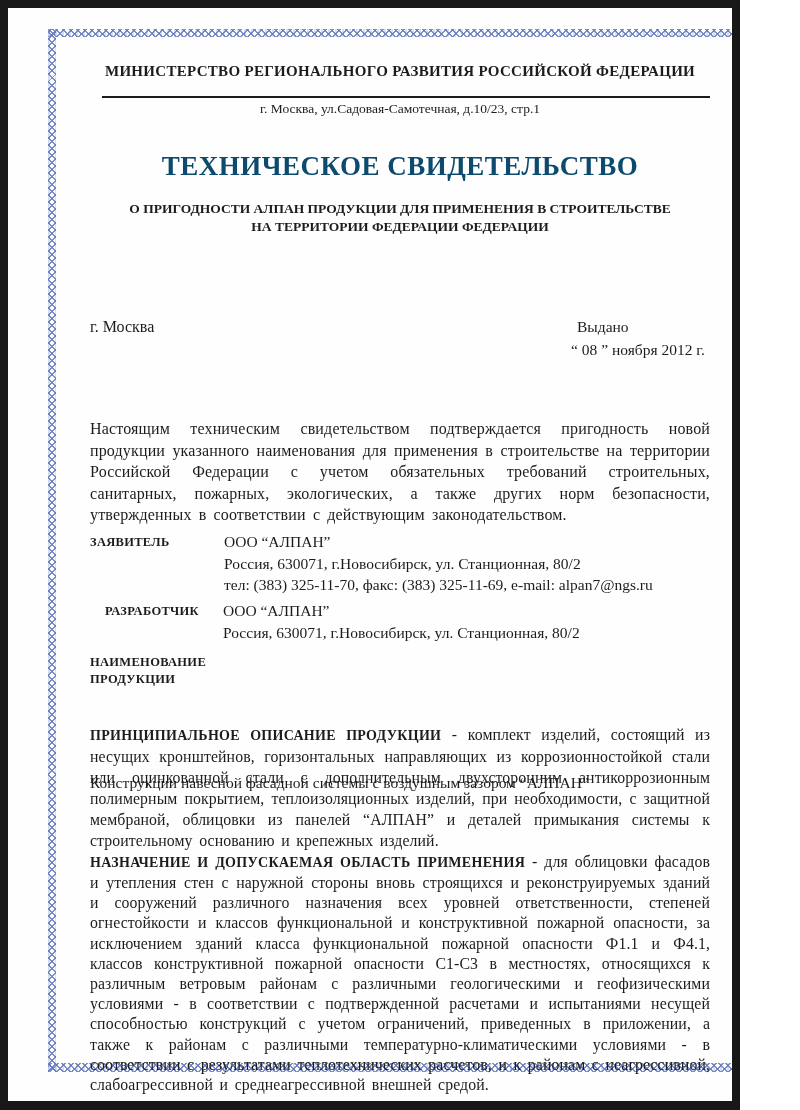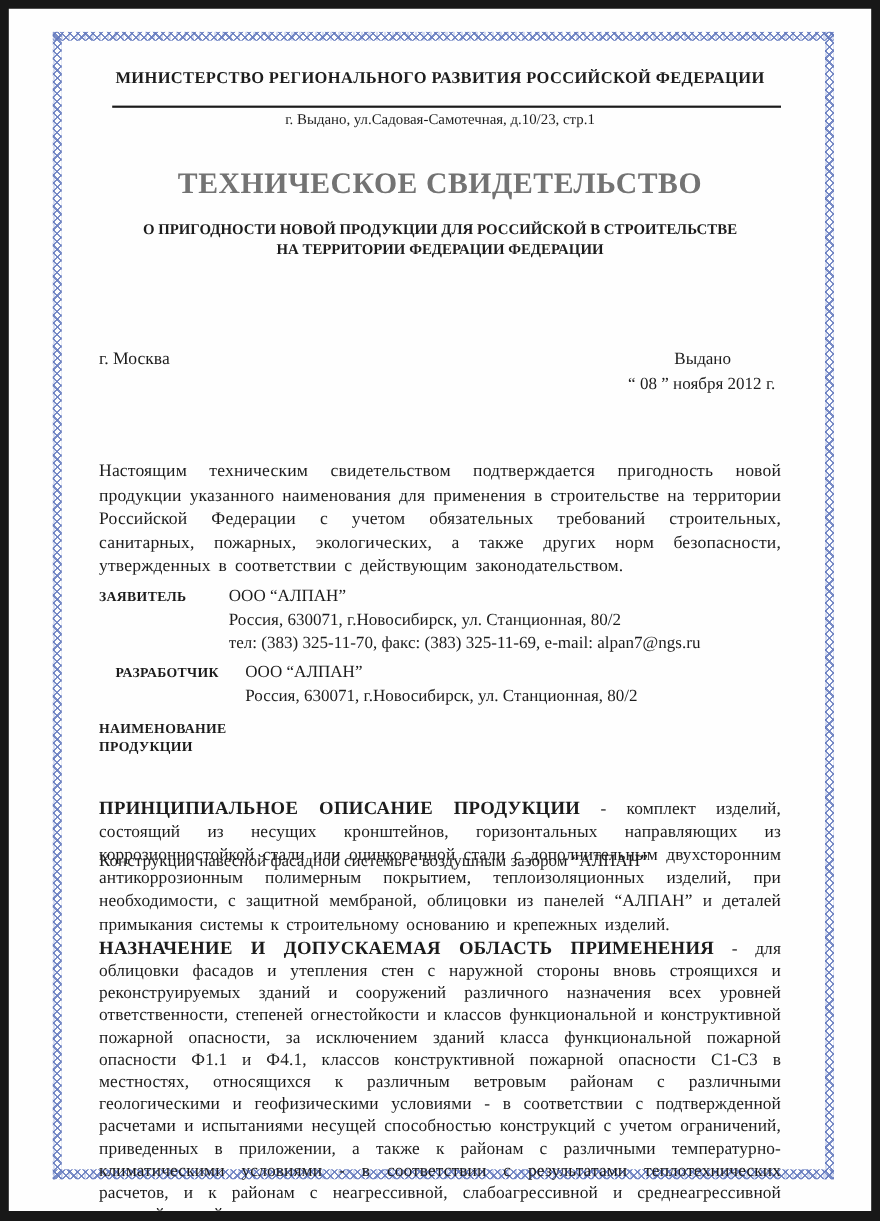--- a/index.html
+++ b/index.html
@@ -1,18 +1,18 @@
 <!DOCTYPE html>
 <html lang="ru"><head>
 <meta charset="utf-8">
 <style>
   html, body { margin: 0; padding: 0; background: #ffffff; }
   .page {
     position: relative;
-    width: 800px;
+    width: 740px;
     height: 1110px;
     box-sizing: border-box;
     background: #fefefe;
     border: 8px solid #181818;
     border-bottom-width: 9px;
     overflow: hidden;
     font-family: "Liberation Serif", "DejaVu Serif", serif;
     color: #1c1c1c;
   }
   
@@ -34,72 +34,72 @@
 
   .ministry {
     top: 55px; font-size: 15px; font-weight: bold;
     letter-spacing: 0.3px; white-space: nowrap;
   }
   .header-rule { top: 88px; left: 94px; width: 608px; height: 2px; background: #1b1b1b; }
   .ministry-address { top: 93px; font-size: 13.5px; }
 
   .doc-title {
     top: 143px; font-size: 27px; font-weight: bold;
-    color: #737373; letter-spacing: 0.5px; white-space: nowrap;
+    color: #0c4a6e; letter-spacing: 0.5px; white-space: nowrap;
   }
   .doc-subtitle { top: 192px; font-size: 13.5px; font-weight: bold; line-height: 18px; }
   .doc-number { top: 258px; font-size: 18px; font-weight: bold; letter-spacing: 0.5px; }
 
   .issue-city { top: 310px; left: 82px; font-size: 16px; }
   .issued-block { top: 307px; left: 563px; font-size: 15.5px; line-height: 23px; }
-  .issued-block .lbl { padding-left: 6px; margin-left: 36px; }
+  .issued-block .lbl { padding-left: 6px; }
 
   .para {
     text-align: justify; font-size: 16px; line-height: 21.5px;
     letter-spacing: 0.15px; word-spacing: 3px;
   }
   .intro { top: 394px; }
 
   .field-row { display: flex; align-items: flex-start; left: 82px; width: 620px; }
   .field-label {
     flex: 0 0 118px; width: 118px; font-size: 12.5px; font-weight: bold;
     letter-spacing: 0.3px; line-height: 16.5px; padding-top: 3px;
   }
   .field-value { flex: 1 1 auto; font-size: 15.5px; line-height: 21.5px; }
-  .row-applicant { top: 523px; }
+  .row-applicant { top: 523px; gap: 16px; }
   .row-developer { top: 592px; margin-left: 15px; }
   .row-product   { top: 643px; flex-direction: column; }
 
   .block-para {
     text-align: justify; font-size: 15.8px; letter-spacing: 0.1px; word-spacing: 2.5px;
   }
-  .block-para b { font-size: 17px; letter-spacing: 0.3px; }
+  .block-para b { font-size: 14px; letter-spacing: 0.3px; }
   .description { top: 700px; line-height: 21px; }
   .purpose     { top: 828px; line-height: 20.2px; }
 </style>
 </head>
 <body>
 
 <div class="page">
 
   <div class="lace top"></div>
   <div class="lace bottom"></div>
   <div class="lace left"></div>
   <div class="lace right"></div>
 
   <div class="abs content-w center ministry">МИНИСТЕРСТВО РЕГИОНАЛЬНОГО РАЗВИТИЯ РОССИЙСКОЙ ФЕДЕРАЦИИ</div>
 
   <div class="abs header-rule"></div>
 
-  <div class="abs content-w center ministry-address">г. Выдано,  ул.Садовая-Самотечная,  д.10/23, стр.1</div>
+  <div class="abs content-w center ministry-address">г. Москва,  ул.Садовая-Самотечная,  д.10/23, стр.1</div>
 
   <div class="abs content-w center doc-title">ТЕХНИЧЕСКОЕ СВИДЕТЕЛЬСТВО</div>
 
   <div class="abs content-w center doc-subtitle">
-    <div>О ПРИГОДНОСТИ НОВОЙ ПРОДУКЦИИ ДЛЯ РОССИЙСКОЙ В СТРОИТЕЛЬСТВЕ</div>
+    <div>О ПРИГОДНОСТИ АЛПАН ПРОДУКЦИИ ДЛЯ ПРИМЕНЕНИЯ В СТРОИТЕЛЬСТВЕ</div>
     <div>НА ТЕРРИТОРИИ ФЕДЕРАЦИИ ФЕДЕРАЦИИ</div>
   </div>
 
 
   <div class="abs issue-city">г. Москва</div>
 
   <div class="abs issued-block">
     <div class="lbl">Выдано</div>
     <div>“ 08 ” ноября  2012 г.</div>
   </div>

